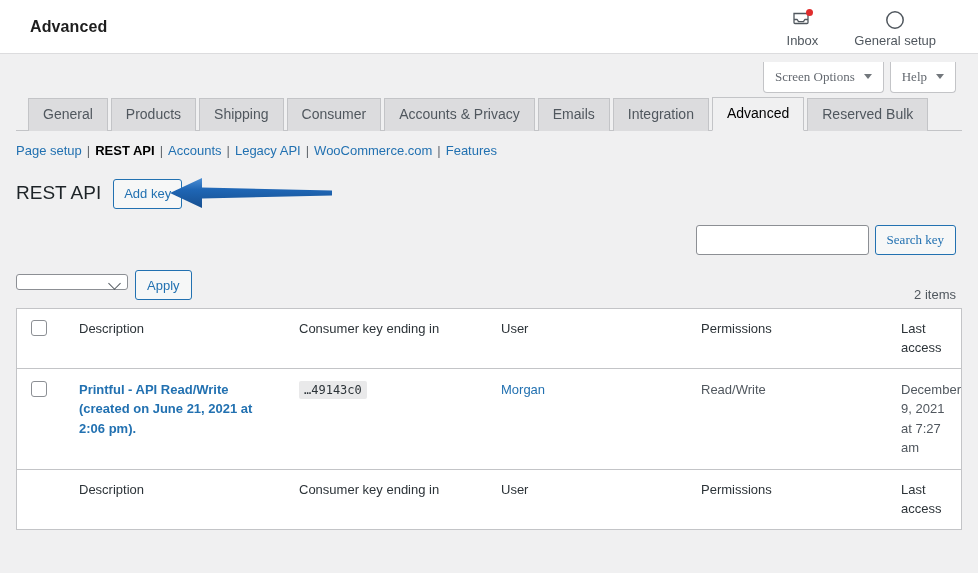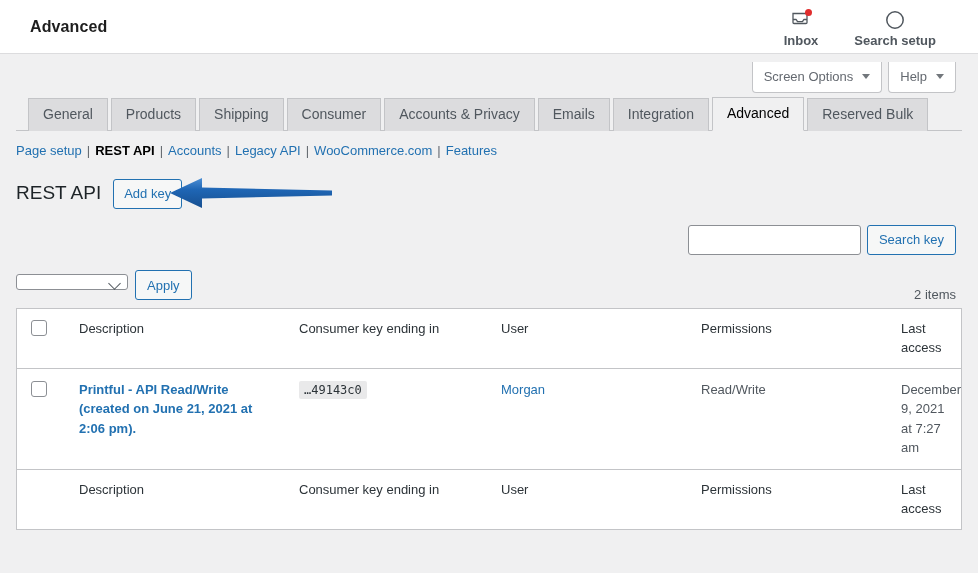--- a/index.html
+++ b/index.html
@@ -31,21 +31,20 @@
     font-weight: 600;
     color: #1e1e1e;
     letter-spacing: .1px;
   }
   .wc-header-spacer { flex: 1; }
   .wc-header-actions {
     display: flex;
     align-items: flex-start;
     gap: 36px;
     padding-right: 18px;
-    font-weight: bold;
   }
   .wc-action {
     display: flex;
     flex-direction: column;
     align-items: center;
     gap: 2px;
     cursor: pointer;
     padding-top: 2px;
   }
   .wc-action-label {
@@ -80,20 +79,21 @@
   
   .screen-meta {
     display: flex;
     justify-content: flex-end;
     align-items: center;
     gap: 6px;
     padding-top: 9px;
     padding-right: 6px;
     height: 38px;
     box-sizing: border-box;
+    font-family: Liberation Serif, serif;
   }
   .meta-btn {
     background: #fff;
     border: 1px solid #c3c4c7;
     border-top: none;
     border-radius: 0 0 4px 4px;
     color: #646970;
     font-size: 13px;
     line-height: 1;
     padding: 8px 11px 9px;
@@ -279,21 +279,21 @@
     font-size: 13px;
     font-family: inherit;
     color: #2c3338;
   }
   .btn-search {
     background: #f6f7f7;
     border: 1px solid #2271b1;
     border-radius: 3px;
     color: #2271b1;
     font-size: 13px;
-    font-family: Liberation Sans, sans-serif;
+    font-family: Liberation Serif, serif;
     height: 30px;
     padding: 0 11px;
     cursor: pointer;
   }
 
   
   .wp-table {
     width: 100%;
     border-collapse: collapse;
     border: 1px solid #c3c4c7;
@@ -382,21 +382,21 @@
       </span>
       <span class="wc-action-label">Inbox</span>
     </div>
 
     <div class="wc-action">
       <span class="wc-icon-wrap">
         <svg width="22" height="22" viewBox="0 0 22 22" aria-hidden="true">
           <circle cx="11" cy="11" r="8.2" fill="none" stroke="#50575e" stroke-width="1.5"></circle>
         </svg>
       </span>
-      <span class="wc-action-label">Search setup</span>
+      <span class="wc-action-label">General setup</span>
     </div>
 
   </div>
 </div>
 
 <div class="page">
 
   <div class="screen-meta">
     <button class="meta-btn">
       <span>Screen Options</span>

